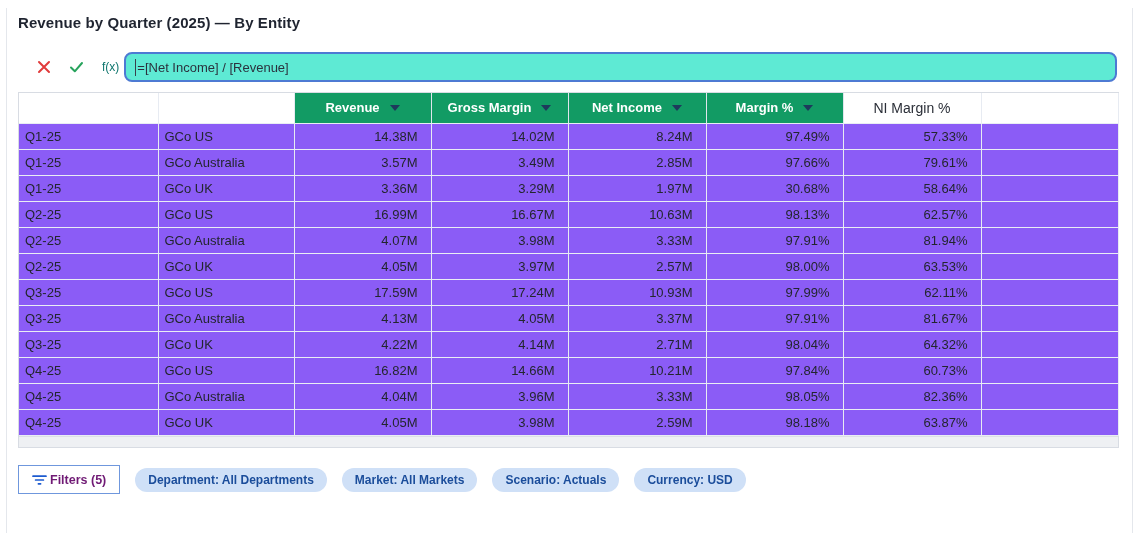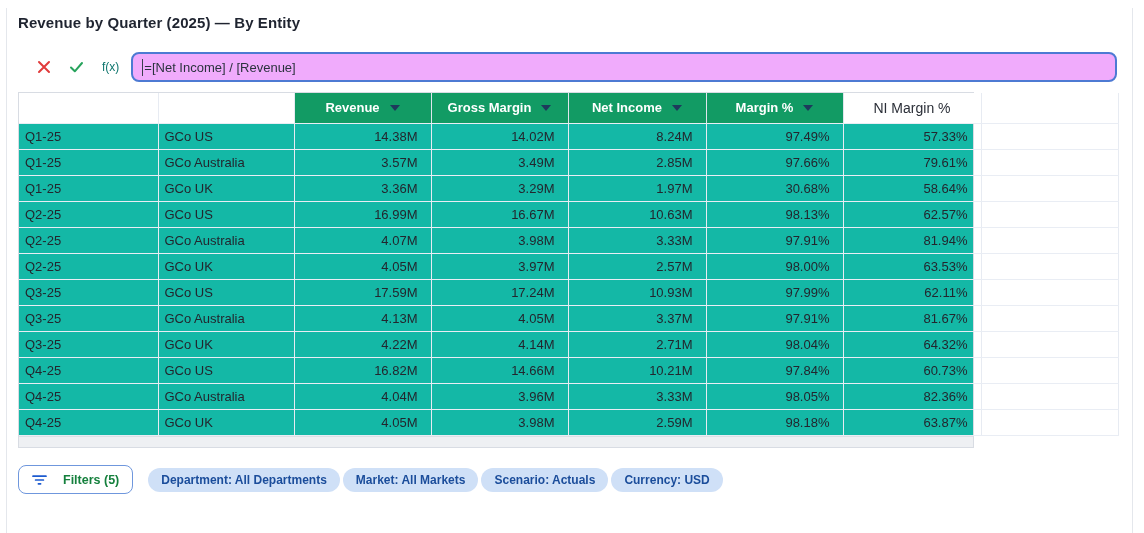--- a/index.html
+++ b/index.html
@@ -14,29 +14,29 @@
     font-size: 15px; font-weight: 700; color: #1f2430; letter-spacing: .1px; }
 
   
   .formula-bar { position: absolute; left: 18px; top: 51px; width: 1099px; height: 32px;
     display: flex; align-items: center; }
   .fx-btn { background: none; border: none; cursor: pointer; width: 18px; height: 18px;
     display: inline-flex; align-items: center; justify-content: center; padding: 0; }
   .fx-btn.cancel  { margin-left: 17px; }
   .fx-btn.confirm { margin-left: 14px; }
   .fx-label { margin-left: 17px; font-size: 12px; color: #0f766e; }
-  .formula-input { flex: 1; margin-left: 12px; height: 30px; background: #f0abfc;
+  .formula-input { flex: 1; margin-left: 5px; height: 30px; background: #5eead4;
     border: 2px solid #4d7ad3; border-radius: 8px; display: flex; align-items: center;
     padding: 0 9px; }
   .caret { width: 1px; height: 17px; background: #39404c; margin-right: 1px; }
   .formula-text { font-size: 13px; color: #2b323e; white-space: pre; }
 
   
-  .table-wrap { position: absolute; left: 18px; top: 92px; width: 956px;
-    border: 1px solid #d8dce3; background: #14b8a6; }
+  .table-wrap { position: absolute; left: 18px; top: 92px; width: 1101px;
+    border: 1px solid #d8dce3; background: #8b5cf6; }
   table { border-collapse: collapse; table-layout: fixed; width: 1099px; }
   th, td { border-right: 1px solid #e7ebf2; border-bottom: 1px solid #e9edf4;
     overflow: hidden; white-space: nowrap; }
   th { height: 30px; font-size: 13px; }
   td { height: 26px; font-size: 13px; color: #23262e; }
   th.h-green { background: #129b64; color: #ffffff; font-weight: 700;
     text-align: center; border-right: 1px solid #dfe5ec; cursor: pointer; }
   th.h-plain { background: #ffffff; color: #2b2f38; font-weight: 400; font-size: 14px;
     text-align: center; margin-left: 16px; }
   th.h-blank { background: #ffffff; }
@@ -45,23 +45,23 @@
     border-top: 6px solid #1e3a5c; margin-left: 10px; margin-top: -2px; }
   td.c-text { text-align: left; padding-left: 6px; }
   td.c-num  { text-align: right; padding-right: 13px; }
   td.c-blank{ }
   .scroll-track { height: 11px; background: #eef0f3; border-top: 1px solid #dcdfe5;
     cursor: pointer; }
 
   
   .filters-bar { position: absolute; left: 18px; top: 465px; display: flex;
     align-items: center; gap: 15px; }
-  .filters-btn { display: inline-flex; align-items: center; gap: 16px; height: 29px;
-    background: #fff; border: 1px solid #6f97dd; border-radius: 8px; padding: 0 13px;
-    color: #15803d; font-size: 12.5px; font-weight: 700; cursor: pointer;
+  .filters-btn { display: inline-flex; align-items: center; gap: 3px; height: 29px;
+    background: #fff; border: 1px solid #6f97dd; border-radius: 0; padding: 0 13px;
+    color: #701a75; font-size: 12.5px; font-weight: 700; cursor: pointer;
     font-family: "Liberation Sans", sans-serif; }
   .pill { display: inline-flex; align-items: center; height: 24px; padding: 0 13px;
     background: #cfe0f7; border-radius: 12px; color: #1b4d9b; font-size: 12px;
     font-weight: 700; cursor: pointer; white-space: nowrap; }
 </style>
 </head>
 <body>
 
 <div class="panel-line left"></div>
 <div class="panel-line right"></div>
@@ -236,19 +236,19 @@
   <div class="scroll-track"></div>
 </div>
 
 <div class="filters-bar">
   <button class="filters-btn">
     <svg width="15" height="12" viewBox="0 0 15 12">
       <path d="M1 2.2 H14 M3.6 6 H11.4 M6.4 9.8 H8.6" stroke="#1d5bd0" stroke-width="1.7" stroke-linecap="round" fill="none"></path>
     </svg>
     <span>Filters (5)</span>
   </button>
-  <div id="pills" style="display:flex;gap:3px;align-items:center;">
+  <div id="pills" style="display:flex;gap:15px;align-items:center;">
       <span class="pill">Department: All Departments</span>
       <span class="pill">Market: All Markets</span>
       <span class="pill">Scenario: Actuals</span>
       <span class="pill">Currency: USD</span>
     </div>
 </div>
 
 </body></html>

